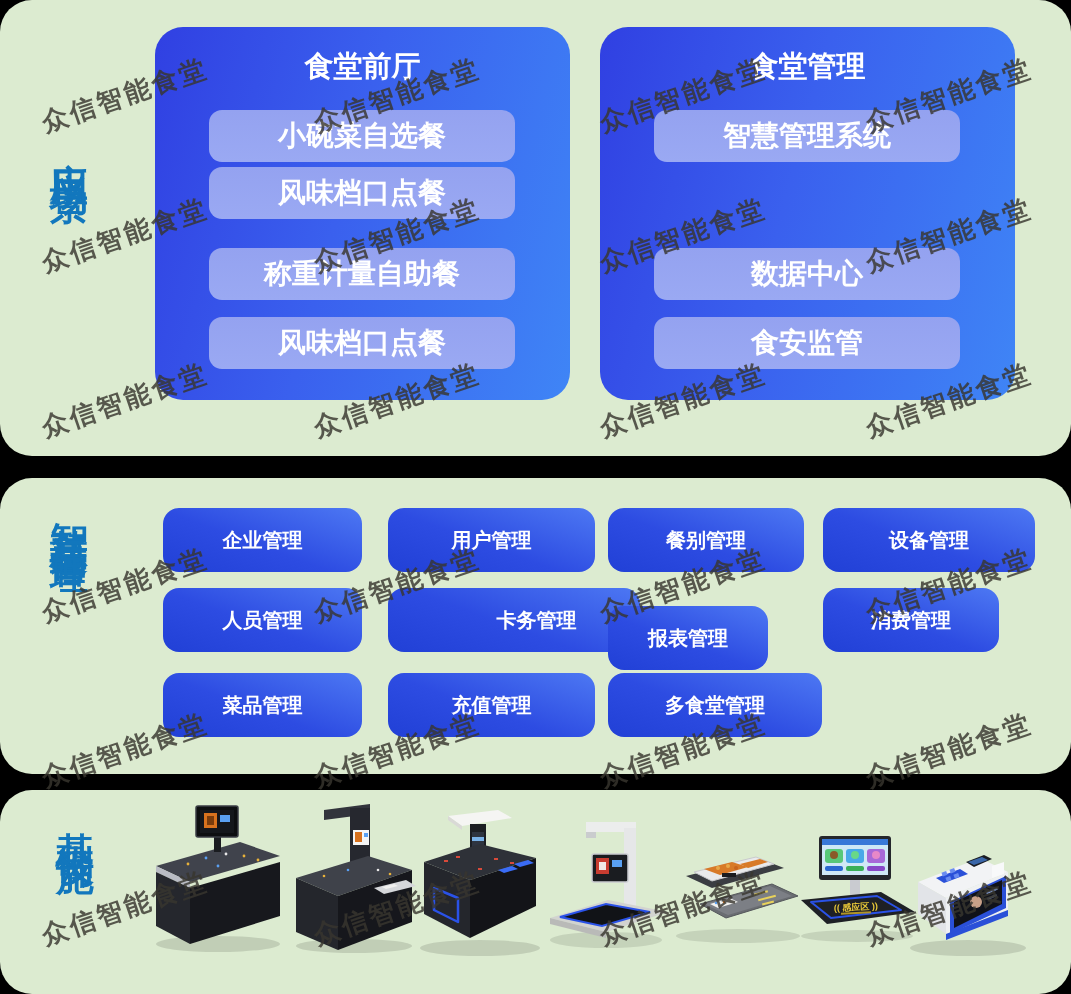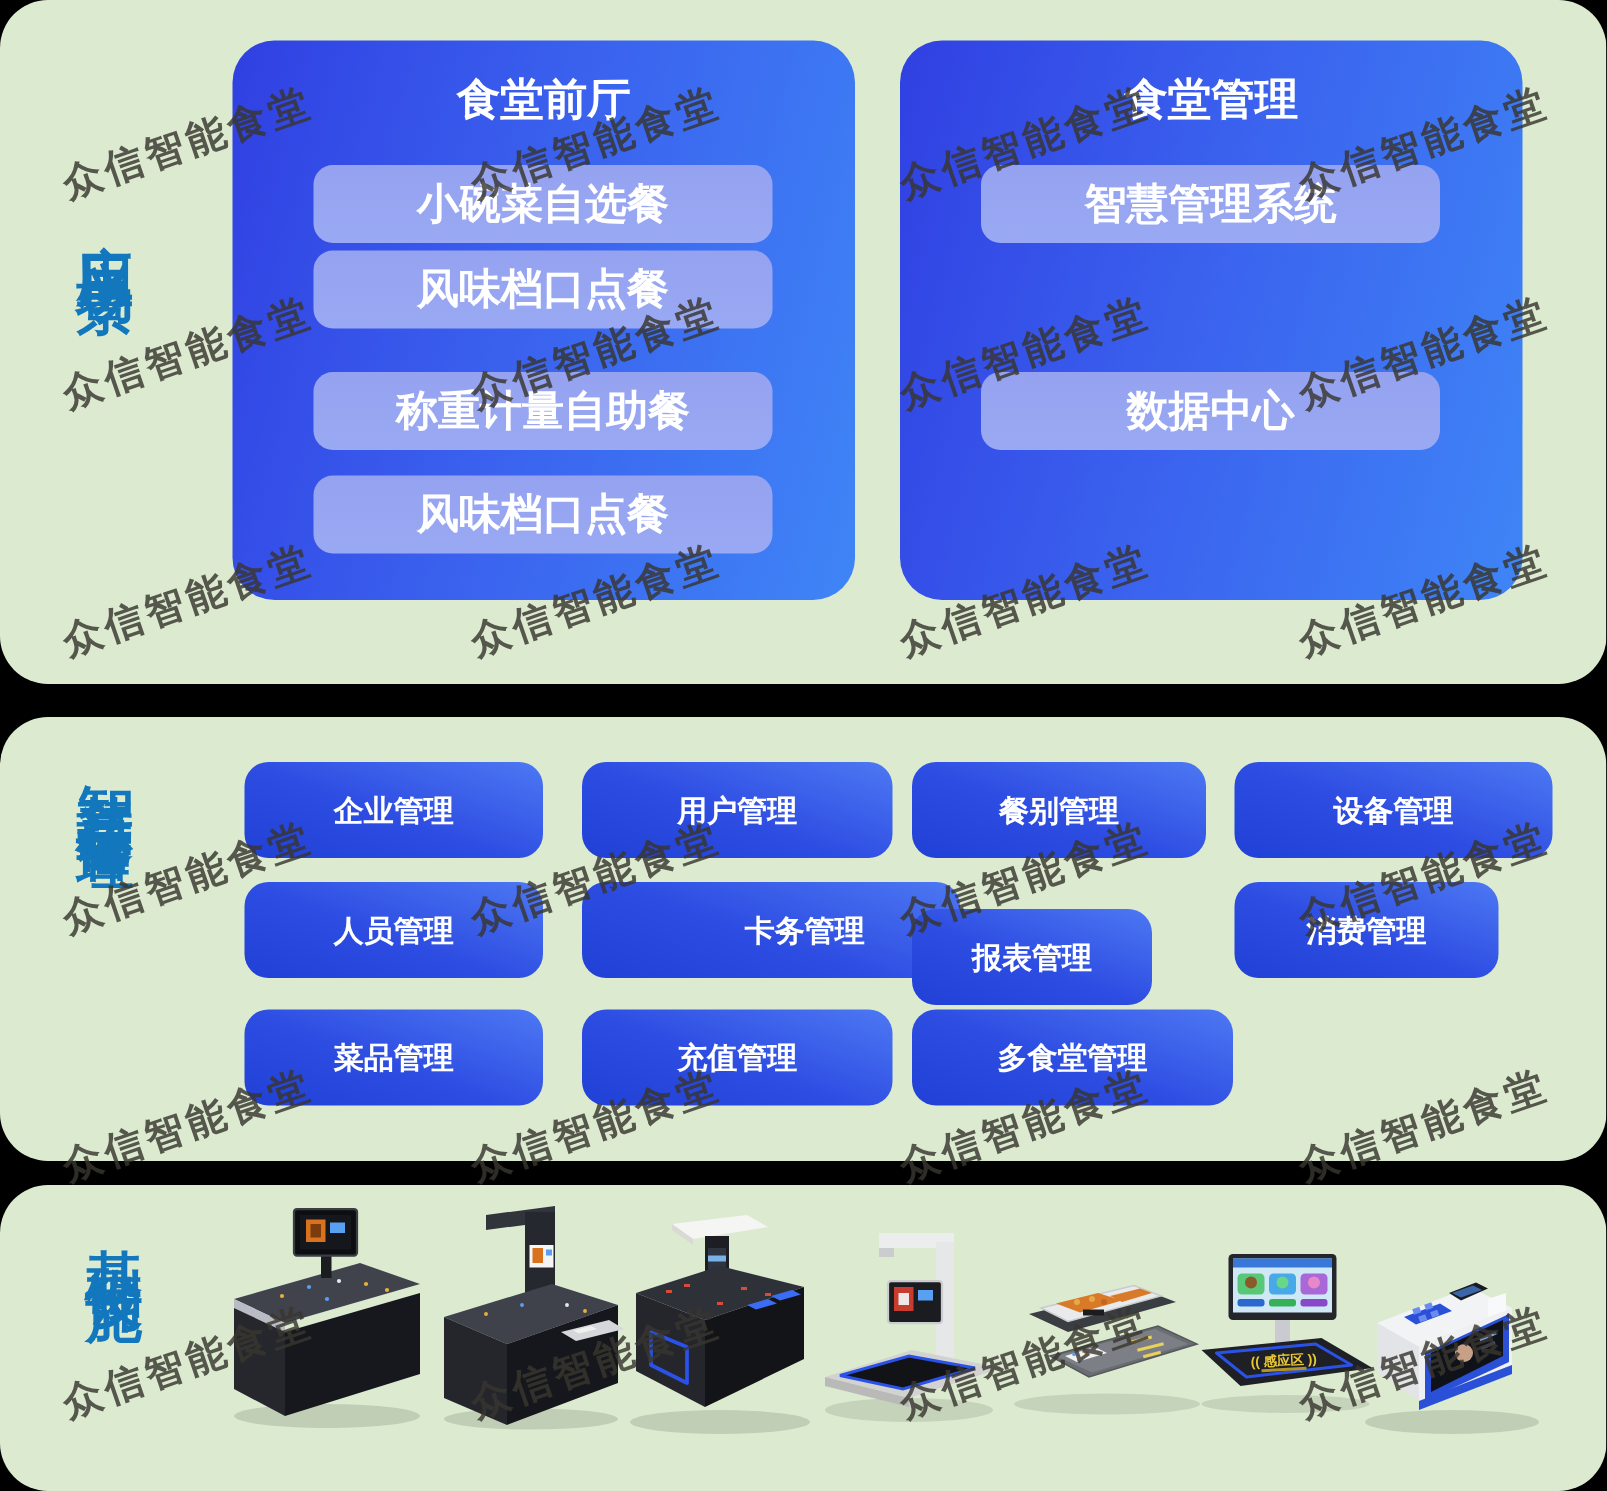--- a/index.html
+++ b/index.html
@@ -69,20 +69,21 @@
       <div class="pill p0">小碗菜自选餐</div>
       <div class="pill p1">风味档口点餐</div>
       <div class="pill p2">称重计量自助餐</div>
       <div class="pill p3">风味档口点餐</div>
     </div>
 
     <div class="blue-panel" style="left:600px;">
       <div class="panel-title">食堂管理</div>
       <div class="pill p0">智慧管理系统</div>
       <div class="pill p2">数据中心</div>
+      <div class="pill p3">食安监管</div>
     </div>
   </section>
 
   <section class="green-sec" id="sec-ops">
     <div class="v-label" style="left:50px;top:14px;letter-spacing:7px;">智慧运营管理</div>
 
     <div class="ops-btn" style="left:163px;top:30px;width:199px;">企业管理</div>
     <div class="ops-btn" style="left:388px;top:30px;width:207px;">用户管理</div>
     <div class="ops-btn" style="left:608px;top:30px;width:196px;">餐别管理</div>
     <div class="ops-btn" style="left:823px;top:30px;width:212px;">设备管理</div>

